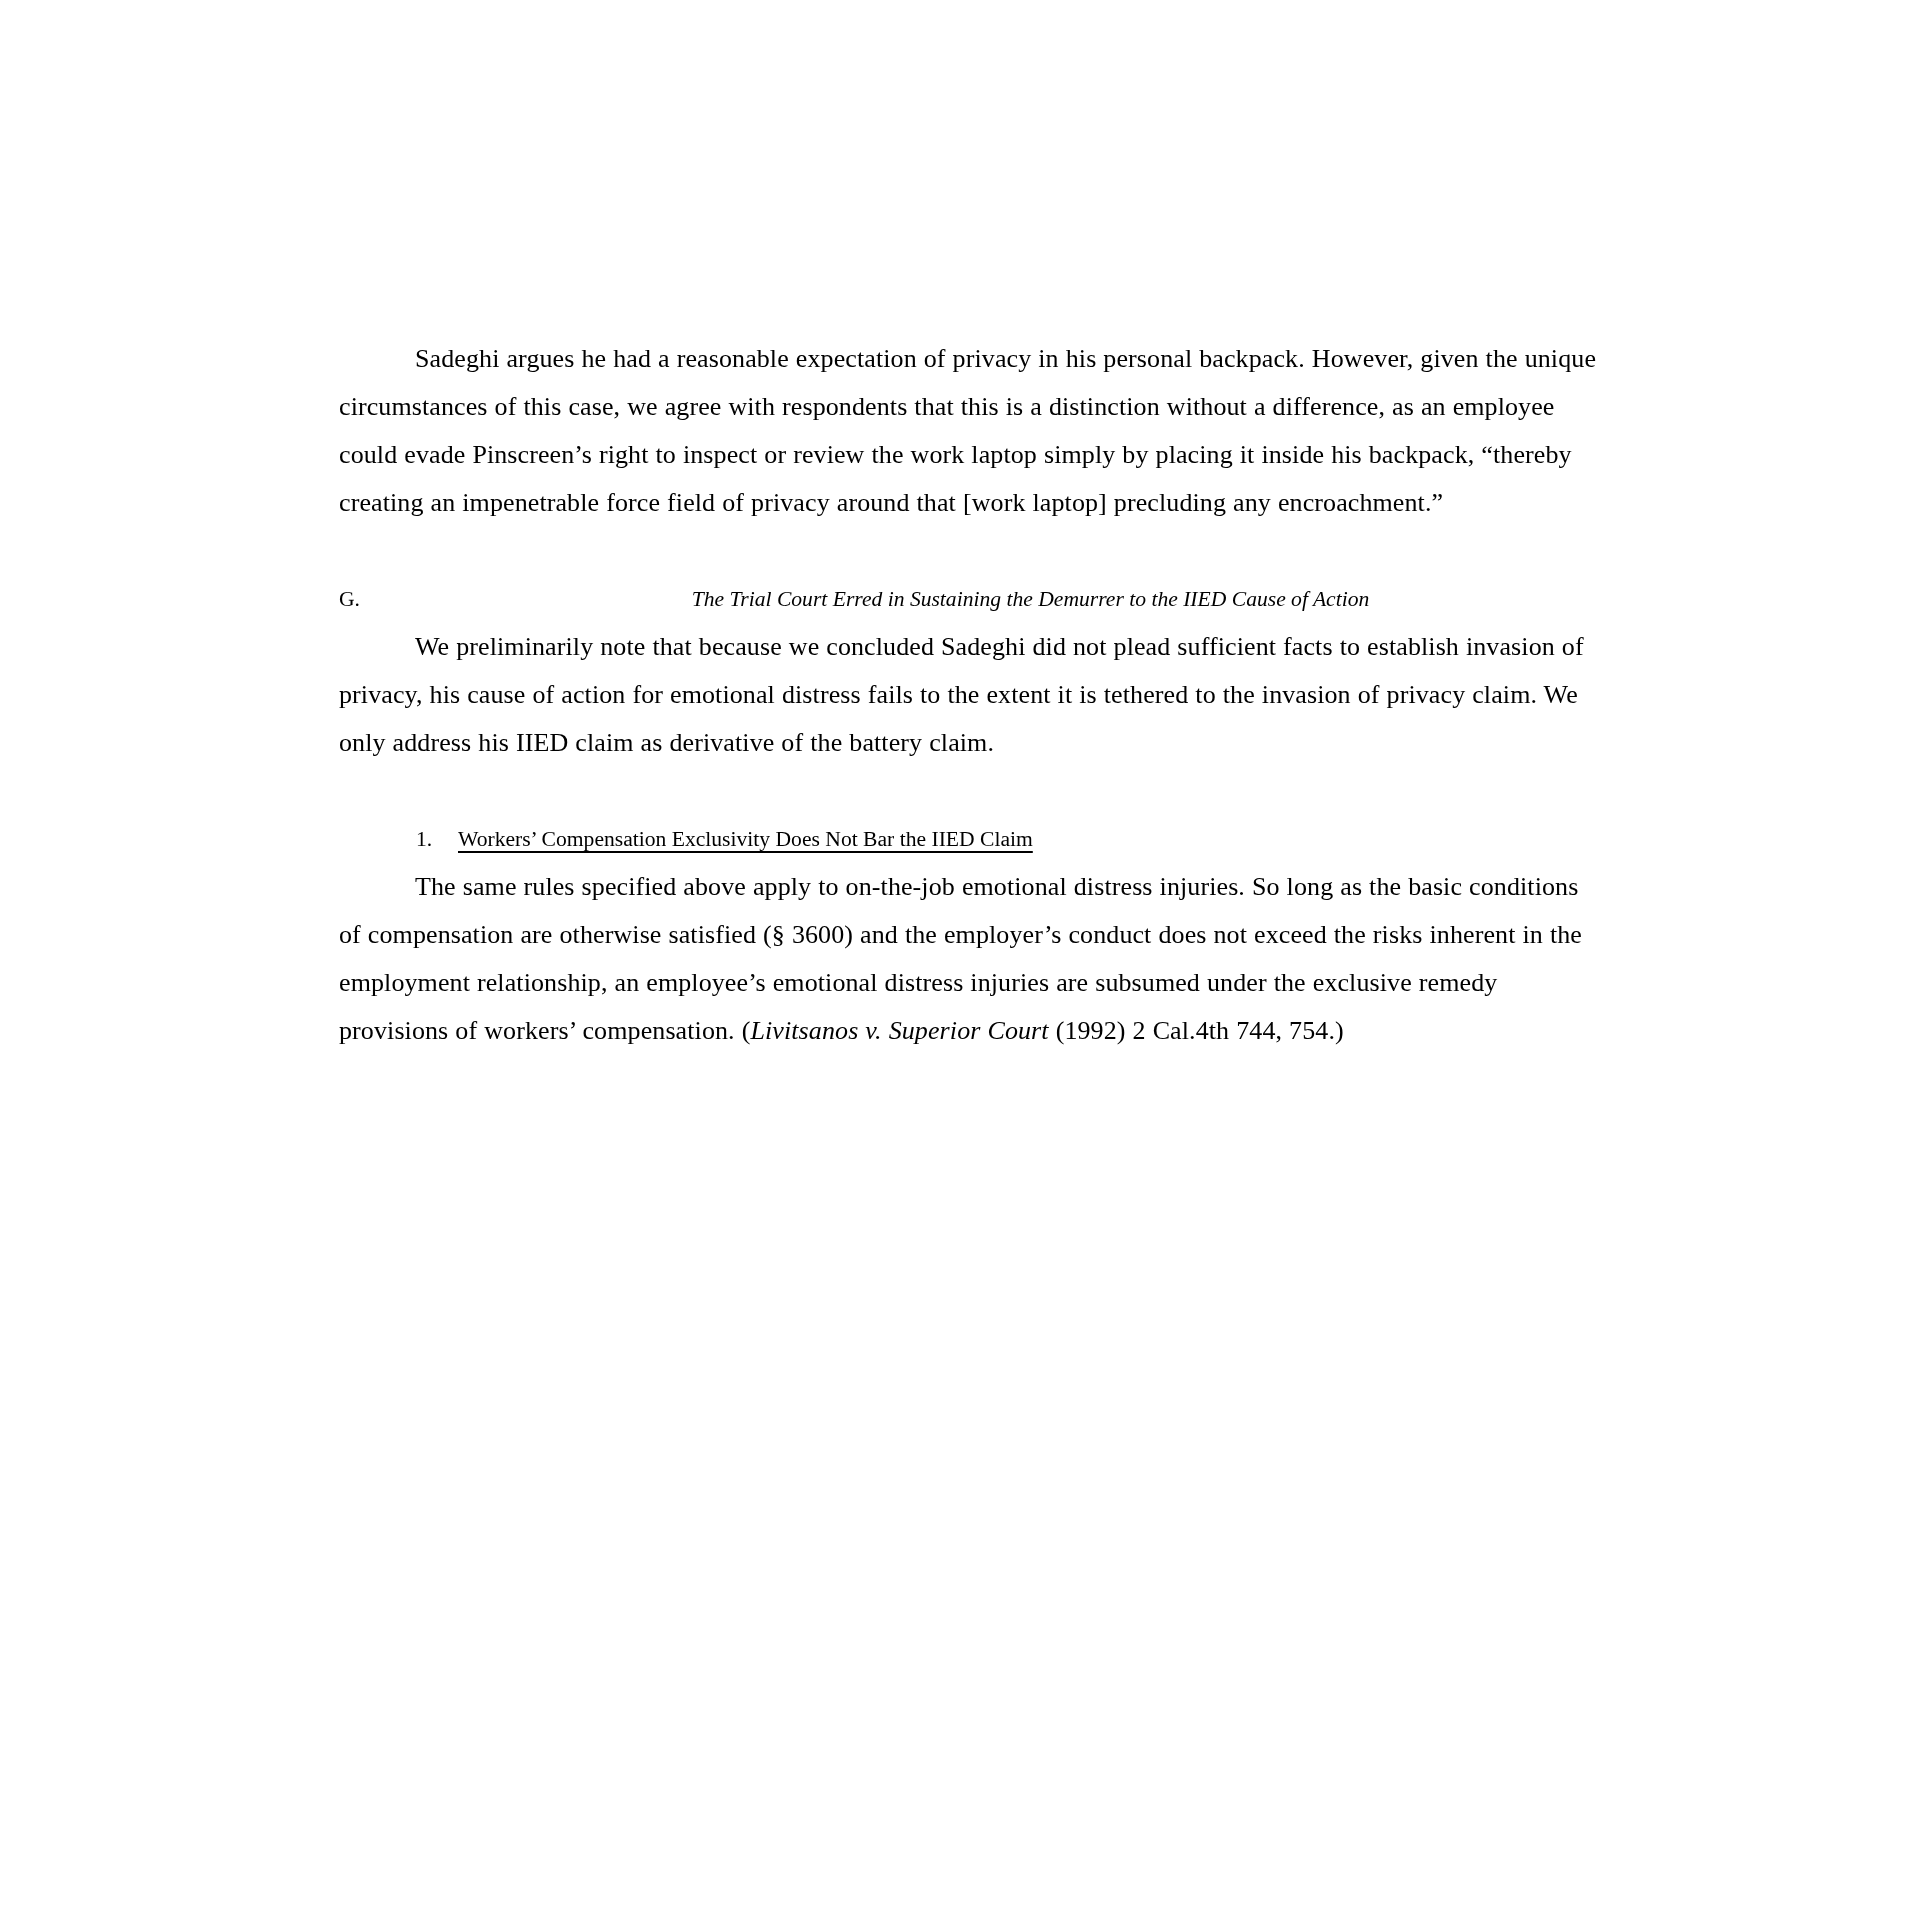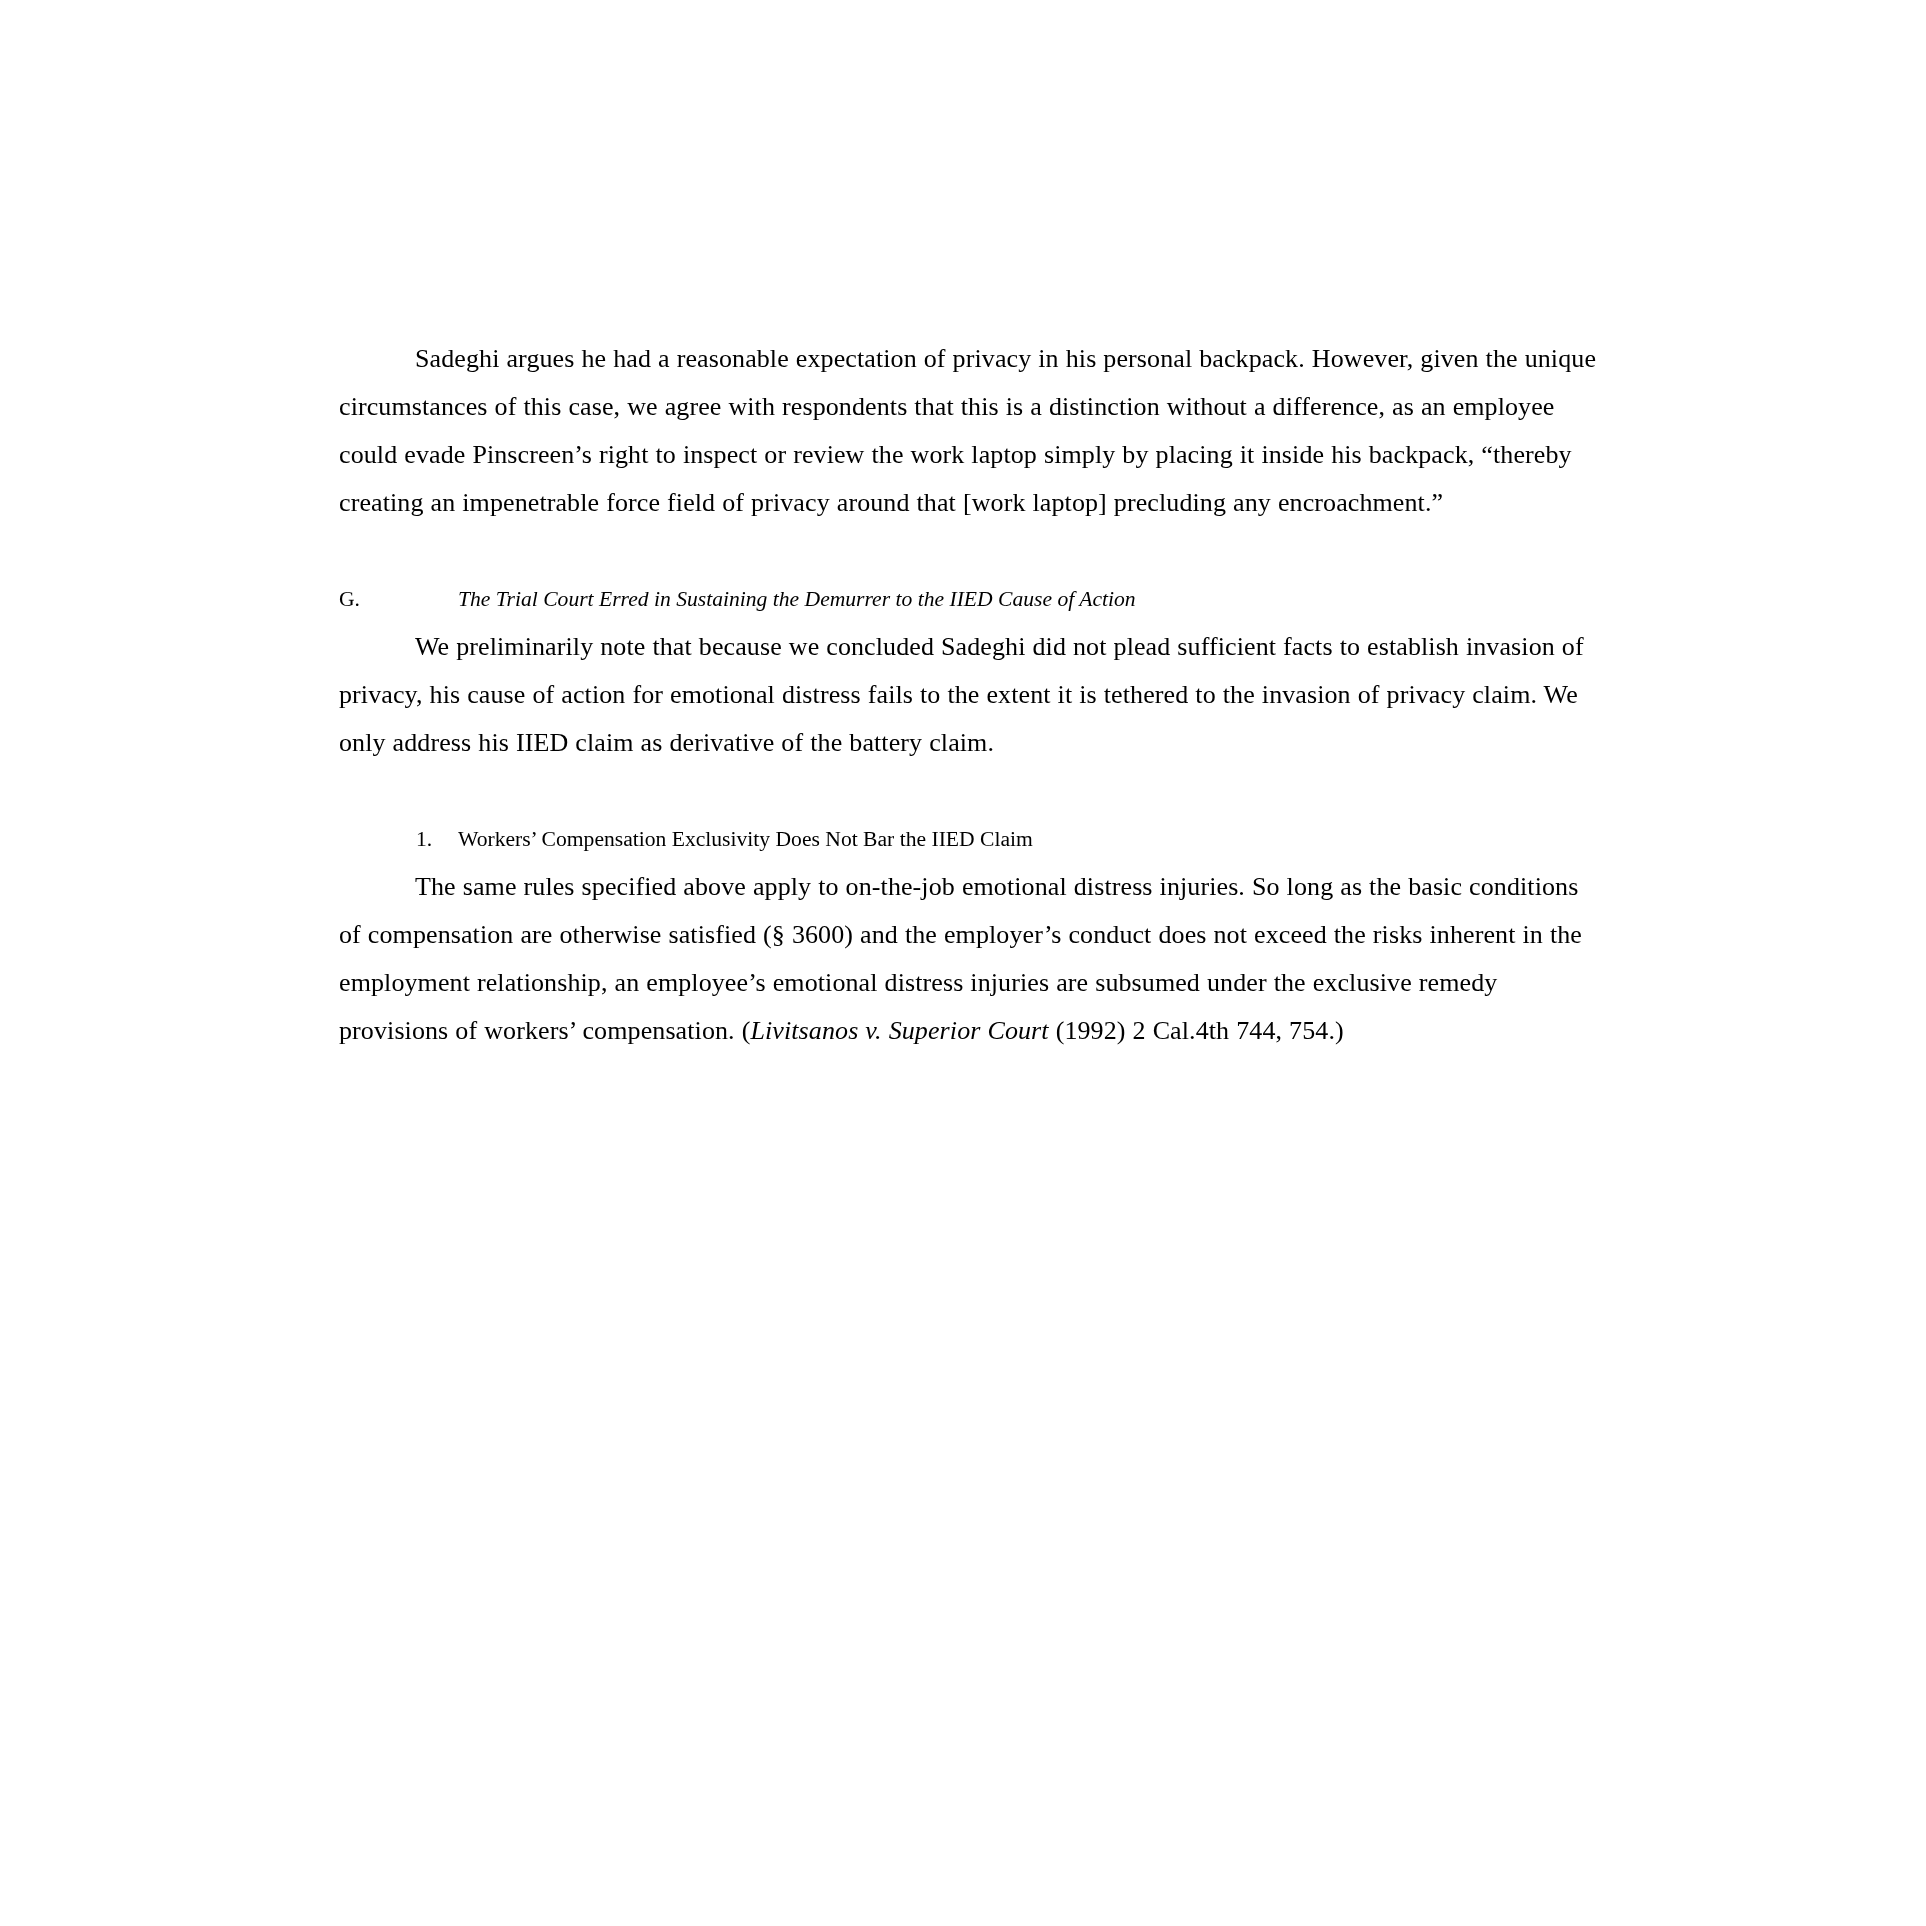--- a/index.html
+++ b/index.html
@@ -46,40 +46,42 @@
   .section-head .marker {
     position: absolute;
     left: 0;
     top: 0;
     width: 108px;
     text-align: left;
   }
   .section-head .title {
     font-style: italic;
     display: block;
+    text-align: center;
   }
 
   
   .sub-head {
     position: relative;
     font-family: "Liberation Serif", "DejaVu Serif", serif;
     font-size: 21.6px;
     line-height: 48px;
     color: #000000;
     padding-left: 119px;
     margin: 0;
   }
   .sub-head .marker {
     position: absolute;
     left: 77px;
     top: 0;
     width: 42px;
     text-align: left;
   }
   .sub-head .title {
+    text-decoration: underline;
     text-decoration-thickness: 1.9px;
     text-underline-offset: 5.4px;
     display: block;
   }
   .spacer { height: 48px; }
 
   .cite-italic { font-style: italic; }
 </style>
 </head>
 <body>

